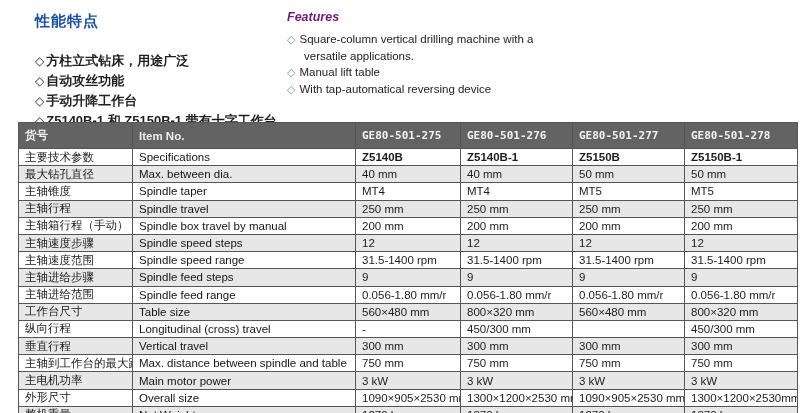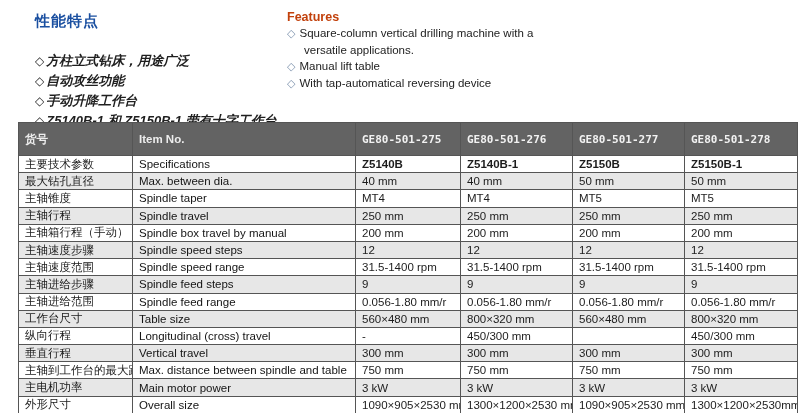--- a/index.html
+++ b/index.html
@@ -5,44 +5,44 @@
   * { margin:0; padding:0; box-sizing:border-box; }
   html,body { background:#ffffff; }
   body {
     width:800px; height:413px; position:relative; overflow:hidden;
     font-family:"Liberation Sans","DejaVu Sans",sans-serif; color:#1c1c1c;
   }
 
   
   .features-cn { position:absolute; left:35px; top:12px; width:245px; }
   .features-cn h2 { font-size:15px; font-weight:bold; color:#1a4fa0; letter-spacing:1px; margin-bottom:20px; }
-  .features-cn ul { list-style:none;font-style:italic; }
+  .features-cn ul { list-style:none; }
   .features-cn li { font-size:13px; font-weight:bold; color:#1f1f1f; line-height:19px; white-space:nowrap; }
   .features-cn .diamond { color:#2a2a2a; font-weight:normal; margin-right:2px; font-size:12px; }
 
   .features-en { position:absolute; left:287px; top:10px; width:260px; }
-  .features-en h2 { font-size:12.5px; font-weight:bold; color:#c2410c; margin-bottom:1px; }
+  .features-en h2 { font-size:12.5px; font-weight:bold; color:#701a75; margin-bottom:7px;font-style:italic; }
   .features-en ul { list-style:none; }
   .features-en li {
     font-size:11.5px; color:#222; line-height:16.5px;
     padding-left:17px; text-indent:-17px;
   }
   .features-en .diamond { color:#7e93ad; margin-right:4px; font-size:11px; }
 
   
   table.spec {
     position:absolute; left:18px; top:122px; width:779px;
     border-collapse:collapse; table-layout:fixed;
     font-size:11.5px;
   }
   table.spec th, table.spec td {
     border:1px solid #555555; padding:0 0 0 6px;
     text-align:left; vertical-align:middle; overflow:hidden; white-space:nowrap;
   }
-  table.spec thead tr { height:33px; }
+  table.spec thead tr { height:26px; }
   table.spec tbody tr { height:17.2px; }
   table.spec thead th { background:#636363; color:#ededed; font-weight:bold; }
   table.spec thead th.model {
     font-family:"DejaVu Sans Mono","Liberation Mono",monospace;
     font-size:11px; letter-spacing:0; color:#f2f2f2;
   }
   table.spec tbody tr:nth-child(even) td { background:#e7e7e7; }
   table.spec tbody tr:nth-child(odd)  td { background:#ffffff; }
   table.spec td.cn { font-weight:normal; color:#1b1b1b; }
   table.spec td.en { color:#141414; }

